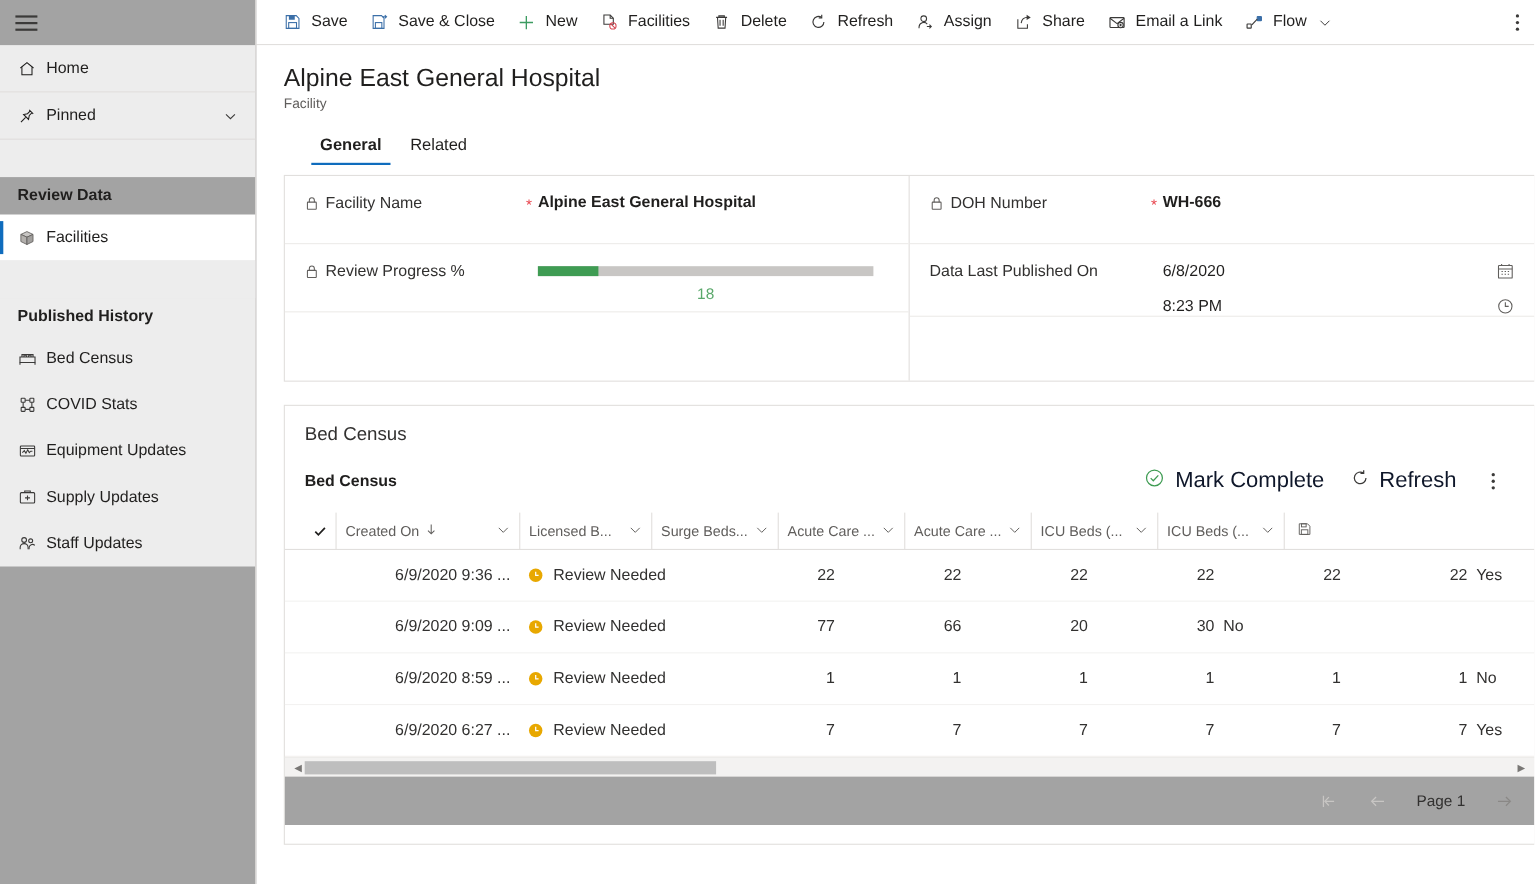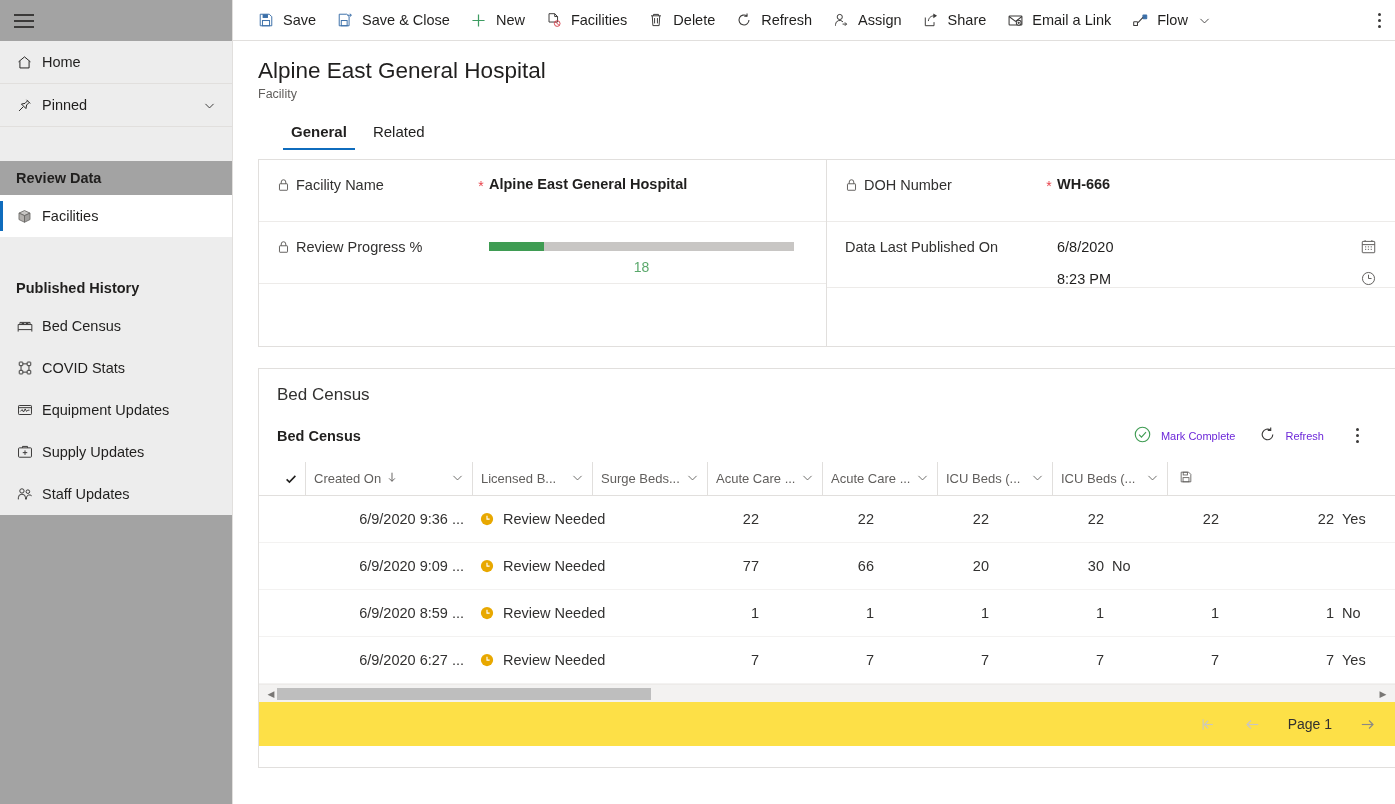--- a/index.html
+++ b/index.html
@@ -120,21 +120,21 @@
   .dt-line { display: flex; align-items: center; justify-content: space-between; }
   .dt-line .v { font-size: 14.5px; color: #201f1e; }
   .dt-line .i { color: #605e5c; display: flex; }
 
   
   .grid-card { margin-top: 21px; border: 1px solid #e1dfdd; margin-left: 25px; width: 1138px; height: 400px; display: flex; flex-direction: column; }
   .grid-title { font-size: 17px; color: #323130; padding: 16px 0 0 18px; }
   .grid-subbar { display: flex; align-items: center; padding: 14px 18px 0 18px; }
   .grid-subtitle { font-size: 14.5px; font-weight: bold; color: #201f1e; }
   .grid-actions { margin-left: auto; display: flex; align-items: center; gap: 4px; }
-  .ga { display: flex; align-items: center; gap: 9px; padding: 6px 10px; font-size: 11px; color: #6d28d9; cursor: pointer; }
+  .ga { display: flex; align-items: center; gap: 9px; padding: 6px 10px; font-size: 20px; color: #0f172a; cursor: pointer; }
 
   .tbl { margin-top: 10px; }
   .thead {
     display: flex; align-items: center; height: 34px;
     border-bottom: 1px solid #e1dfdd; padding-left: 18px;
     font-size: 13px; color: #605e5c;
   }
   .th {
     height: 34px; display: flex; align-items: center; gap: 5px;
     border-left: 1px solid #e1dfdd; padding: 0 8px;
@@ -156,21 +156,21 @@
   .dot-clock { width: 14px; height: 14px; flex: 0 0 14px; }
 
   .hscroll {
     height: 18px; background: #f3f2f1; display: flex; align-items: center;
     padding: 0 6px; border-top: 1px solid #edebe9;
   }
   .hs-arrow { color: #797775; font-size: 9px; width: 12px; text-align: center; cursor: pointer; }
   .hs-track { flex: 1; height: 14px; position: relative; }
   .hs-thumb { position: absolute; left: 0; top: 1px; height: 12px; background: #bebebe; }
 
-  .pager { height: 44px; background: #fde047; display: flex; align-items: center; justify-content: flex-end; padding-right: 18px; gap: 26px; font-size: 14px; color: #605e5c; }
+  .pager { height: 44px; background: #a3a3a3; display: flex; align-items: center; justify-content: flex-end; padding-right: 18px; gap: 26px; font-size: 14px; color: #605e5c; }
   .pg { cursor: pointer; display: flex; align-items: center; color: #8a8886; }
   .pg.num { color: #323130; cursor: default; }
   .pg.disabled { color: #c8c6c4; }
 </style>
 </head>
 <body>
 
 <div class="app">
 
   <div class="sidebar">

